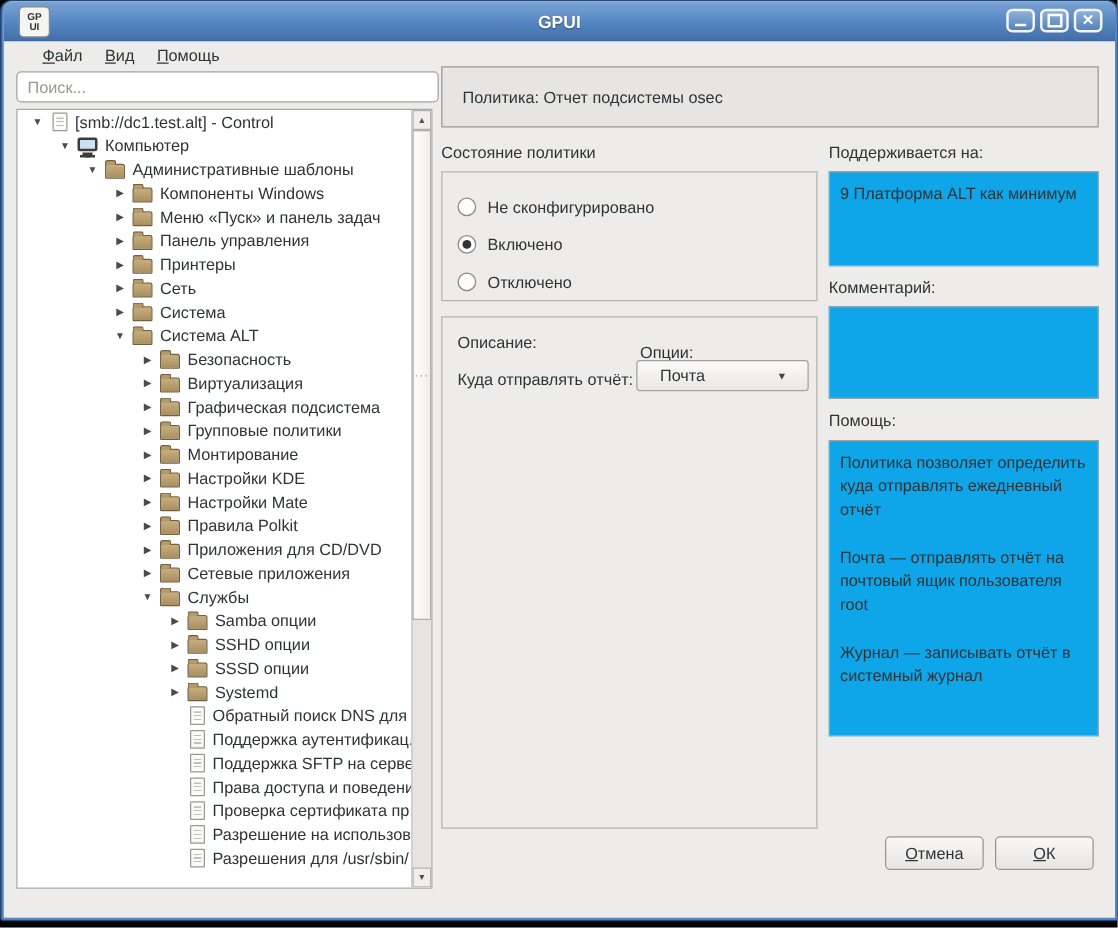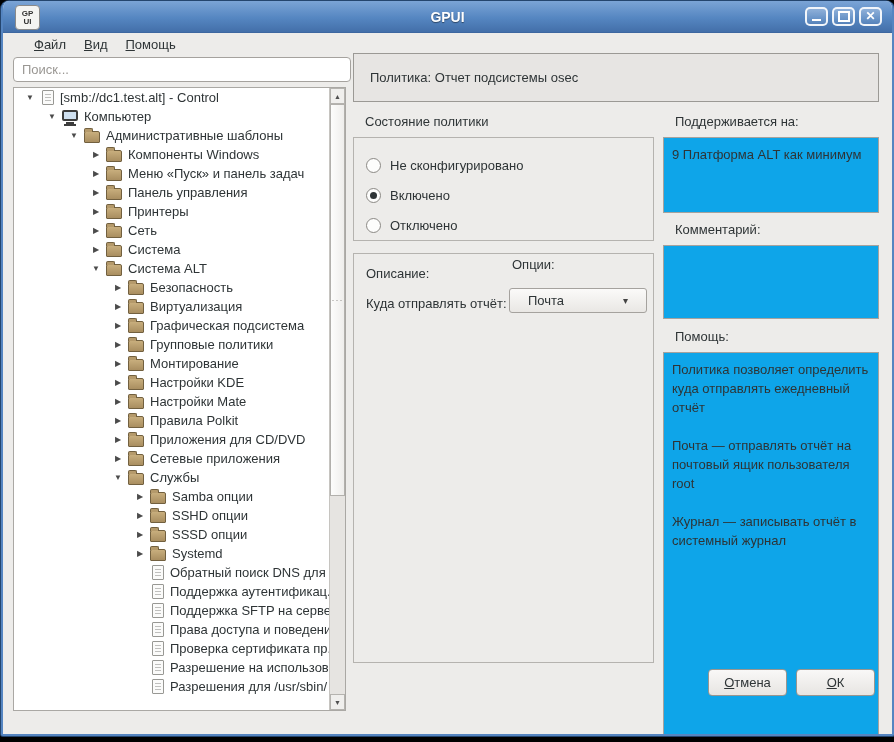--- a/index.html
+++ b/index.html
@@ -80,30 +80,30 @@
   .sb-down{bottom:0;}
   .sb-thumb{position:absolute;left:0;top:16px;width:15px;height:392px;box-sizing:border-box;
     background:linear-gradient(to right,#fdfdfc,#efeeec);border:1px solid #b2b0ac;}
   .sb-grip{position:absolute;left:0;right:0;top:50%;margin-top:-3px;text-align:center;
     color:#8d8b87;font-size:9px;line-height:6px;letter-spacing:1px;}
   
   .policy-header{
     position:absolute;left:350px;top:52px;width:526px;height:49px;box-sizing:border-box;
     background:#e7e5e3;border:1px solid #9b9995;display:flex;align-items:center;padding-left:16px;
   }
-  .sec-label{position:absolute;font-size:13px;color:#2e3436;margin-left:12px;}
+  .sec-label{position:absolute;font-size:13px;color:#2e3436;}
   .frame{position:absolute;box-sizing:border-box;border:1px solid #b5b3af;}
   .state-frame{left:350px;top:136px;width:301px;height:104px;padding:12px 0 0 12px;}
   .radio-row{display:flex;align-items:center;height:30px;}
   .radio{width:15px;height:15px;border:1px solid #8b8985;border-radius:50%;background:#fdfdfc;
     margin-right:9px;box-sizing:border-box;position:relative;flex:none;}
   .radio.on::after{content:"";position:absolute;left:3px;top:3px;width:7px;height:7px;border-radius:50%;background:#2e3436;}
   .desc-frame{left:350px;top:252px;width:301px;height:410px;}
   .desc-label{position:absolute;left:12px;top:12px;}
-  .opts-label{position:absolute;left:158px;top:3px;}
+  .opts-label{position:absolute;left:158px;top:20px;}
   .field-label{position:absolute;left:12px;top:42px;}
   .combo{
     position:absolute;left:155px;top:34px;width:138px;height:25px;box-sizing:border-box;
     border:1px solid #a5a29e;border-radius:3px;background:linear-gradient(#fbfaf9,#e9e7e4);
     display:flex;align-items:center;padding:0 18px;
   }
   .combo-value{flex:1;}
   .combo-arrow{font-size:10px;color:#444;}
   .textbox{
     position:absolute;left:660px;width:216px;box-sizing:border-box;background:#0ea5e9;
@@ -425,21 +425,21 @@
   <div class="textbox" style="top:136px;height:76px;">
     <span>9 Платформа ALT как минимум</span>
   </div>
 
   <div class="sec-label" style="left:660px;top:221px;">Комментарий:</div>
   <div class="textbox" style="top:244px;height:74px;">
     <span></span>
   </div>
 
   <div class="sec-label" style="left:660px;top:328px;">Помощь:</div>
-  <div class="textbox help-text" style="top:351px;height:384px;" id="help-box">
+  <div class="textbox help-text" style="top:351px;height:237px;" id="help-box">
       <p>Политика позволяет определить куда отправлять ежедневный отчёт</p>
       <p>Почта — отправлять отчёт на почтовый ящик пользователя root</p>
       <p>Журнал — записывать отчёт в системный журнал</p>
     </div>
 
   <div class="btn btn-cancel">
     <span><span class="accel">О</span><span>тмена</span></span>
   </div>
   <div class="btn btn-ok">
     <span><span class="accel">О</span><span>К</span></span>

